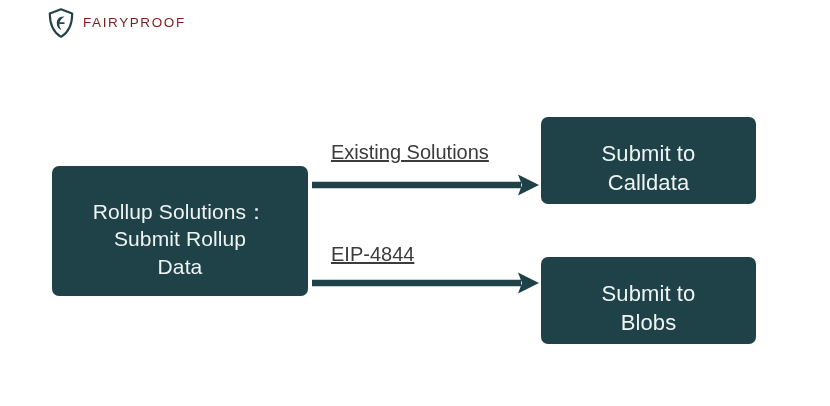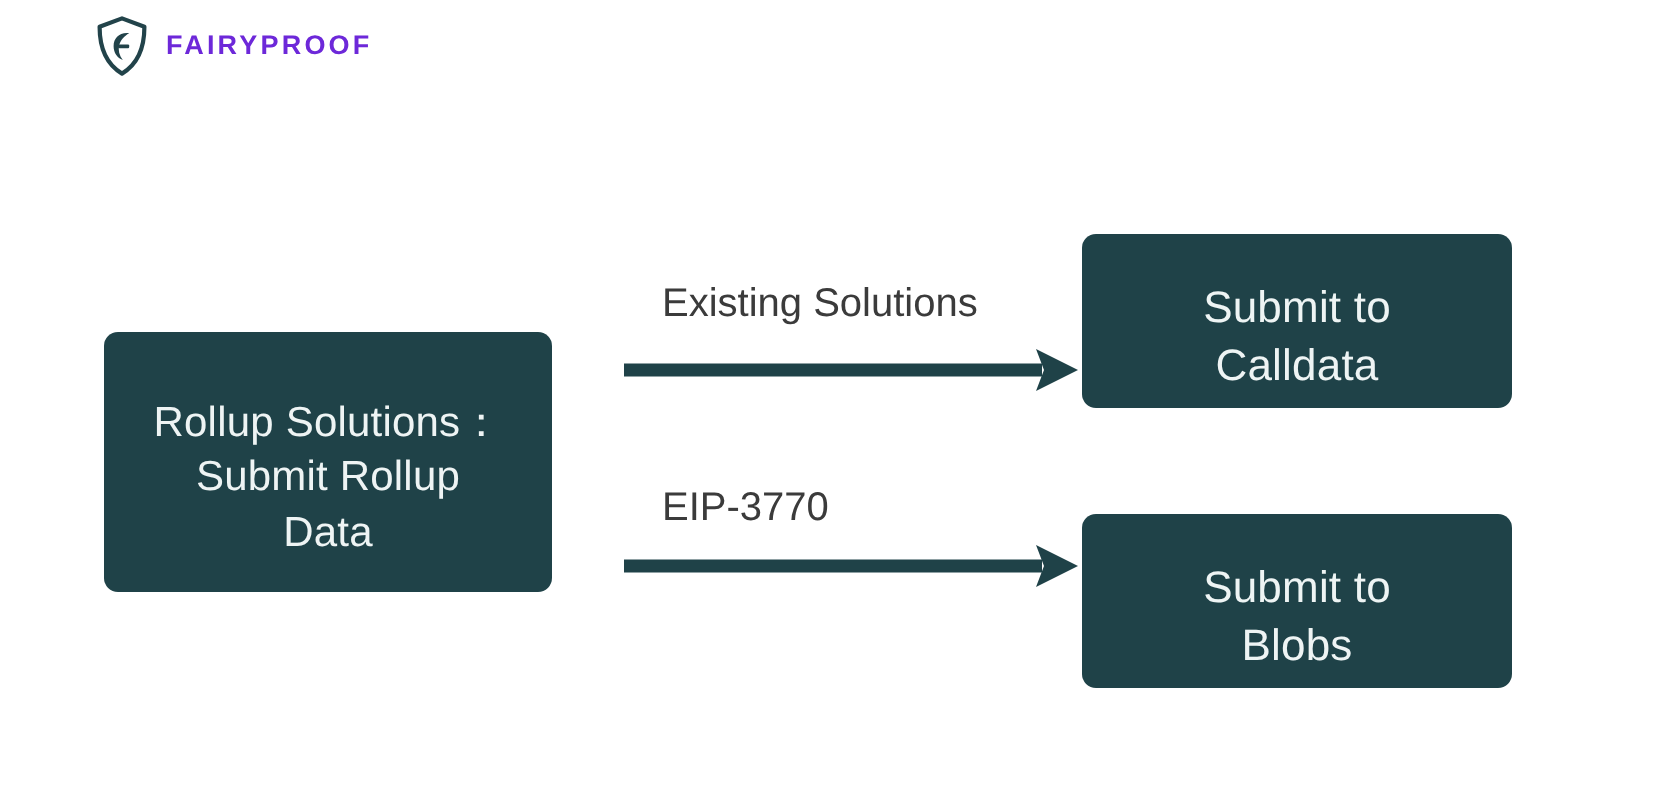--- a/index.html
+++ b/index.html
@@ -27,23 +27,23 @@
     height: 30px;
   }
   .brand-mark {
     width: 26px;
     height: 30px;
     display: block;
   }
   .brand-text {
     font-family: "Liberation Sans", sans-serif;
     font-size: 13.5px;
-    font-weight: bold;
+    font-weight: normal;
     letter-spacing: 1.6px;
-    color: #6d28d9;
+    color: #7f1d1d;
     line-height: 1;
     white-space: nowrap;
   }
 
   
   .diagram {
     position: absolute;
     left: 0;
     top: 0;
     width: 830px;
@@ -67,21 +67,21 @@
     font-weight: 300;
     line-height: 1.30;
     white-space: pre-line;
     letter-spacing: 0.1px;
     margin-top: 16px;
   }
 
   .node-source {
     left: 52px;
     top: 166px;
-    width: 224px;
+    width: 256px;
     height: 130px;
   }
   .node-source .node-label { font-size: 21px; }
 
   .node-calldata {
     left: 541px;
     top: 117px;
     width: 215px;
     height: 87px;
   }
@@ -107,20 +107,21 @@
 
   
   .edge-label {
     position: absolute;
     color: #3b3b3b;
     font-family: "Liberation Sans", sans-serif;
     font-weight: 400;
     font-size: 20px;
     line-height: 1;
     white-space: nowrap;
+    text-decoration: underline;
   }
   .edge-label-existing {
     left: 331px;
     top: 142px;
   }
   .edge-label-eip {
     left: 331px;
     top: 244px;
   }
 </style>
@@ -147,21 +148,21 @@
     </g>
 
     <g>
       <line x1="312" y1="283" x2="521" y2="283" stroke="#1f4248" stroke-width="6.5"></line>
       <path d="M518 272.5 L539 283 L518 293.5 L522 283 Z" fill="#1f4248"></path>
     </g>
   </svg>
 
   <div class="edge-label edge-label-existing">Existing Solutions</div>
 
-  <div class="edge-label edge-label-eip">EIP-3770</div>
+  <div class="edge-label edge-label-eip">EIP-4844</div>
 
   <div class="node node-source">
     <span class="node-label">Rollup Solutions：
 Submit Rollup
 Data</span>
   </div>
 
   <div class="node node-calldata">
     <span class="node-label">Submit to
 Calldata</span>

